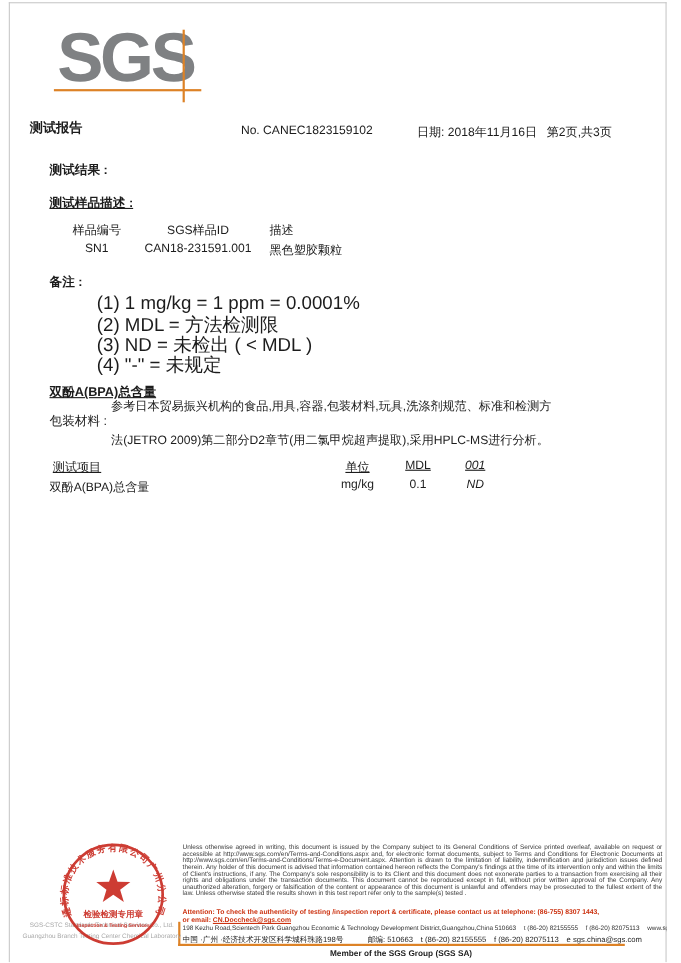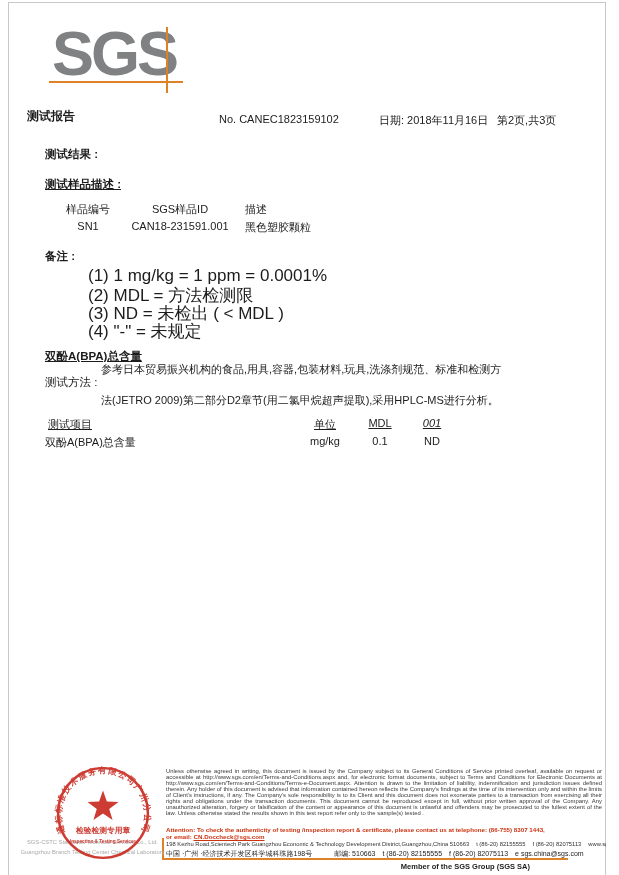--- a/index.html
+++ b/index.html
@@ -33,21 +33,21 @@
                font-weight:bold; color:#cc3311; }
   .att1 { top:827px; } .att2 { top:834px; }
   .addr1 { position:absolute; left:166px; top:841px; width:440px; font-size:5.8px; color:#333;
            white-space:nowrap; overflow:hidden; }
   .addr2 { position:absolute; left:166px; top:849px; width:440px; font-size:7px; color:#1c1c1c;
            white-space:nowrap; overflow:hidden; }
   .addr1 span, .addr2 span { margin-right:7px; }
   .addr2 .gap { margin-right:22px; }
   .v-orange { position:absolute; left:162px; top:838px; width:2px; height:22px; background:#dd8226; }
   .h-orange { position:absolute; left:162px; top:858px; width:406px; height:2px; background:#dd8226; }
-  .member { position:absolute; left:300px; top:862px; width:230px; text-align:right;
+  .member { position:absolute; left:300px; top:862px; width:230px; text-align:left;
             font-size:7.5px; font-weight:bold; color:#1c1c1c; }
   .company-lines { position:absolute; left:20px; top:837px; width:145px; font-size:5.8px;
                    line-height:10px; color:#a9a9a9; text-align:center; }
   .stamp { position:absolute; left:52px; top:762px; width:102px; height:102px; opacity:0.9; }
   .email-link { text-decoration:underline; }
 </style>
 </head>
 <body>
 
 <div class="canvas">
@@ -72,32 +72,32 @@
   <div class="cell ctr" style="left:125px; top:220px; width:110px;">CAN18-231591.001</div>
   <div class="cell" style="left:245px; top:220px;">黑色塑胶颗粒</div>
 
   <div class="lbl" style="top:249px;">备注 :</div>
   <div class="note-line" style="top:266px;">(1) 1 mg/kg = 1 ppm = 0.0001%</div>
   <div class="note-line" style="top:284px;">(2) MDL = 方法检测限</div>
   <div class="note-line" style="top:302px;">(3) ND = 未检出 ( &lt; MDL )</div>
   <div class="note-line" style="top:320px;">(4) "-" = 未规定</div>
 
   <div class="lbl u" style="top:349px;">双酚A(BPA)总含量</div>
-  <div class="lbl" style="top:375px; font-weight:normal;">测试方法 :</div>
+  <div class="lbl" style="top:375px; font-weight:normal;">包装材料 :</div>
   <div class="method-line" style="top:362px;">参考日本贸易振兴机构的食品,用具,容器,包装材料,玩具,洗涤剂规范、标准和检测方</div>
   <div class="method-line" style="top:393px;">法(JETRO 2009)第二部分D2章节(用二氯甲烷超声提取),采用HPLC-MS进行分析。</div>
 
   <div class="cell b u" style="left:48px; top:417px;">测试项目</div>
   <div class="cell b u ctr" style="left:300px; top:417px; width:50px;">单位</div>
   <div class="cell b u ctr" style="left:355px; top:417px; width:50px;">MDL</div>
   <div class="cell b u ctr ital" style="left:407px; top:417px; width:50px;">001</div>
   <div class="cell" style="left:45px; top:435px;">双酚A(BPA)总含量</div>
   <div class="cell ctr" style="left:300px; top:435px; width:50px;">mg/kg</div>
   <div class="cell ctr" style="left:355px; top:435px; width:50px;">0.1</div>
-  <div class="cell ctr" style="left:407px; top:435px; width:50px;">ND</div>
+  <div class="cell ctr" style="left:407px; top:435px; width:50px;font-style:italic;">ND</div>
 
   <div class="legal">Unless otherwise agreed in writing, this document is issued by the Company subject to its General Conditions of Service printed overleaf, available on request or accessible at http://www.sgs.com/en/Terms-and-Conditions.aspx and, for electronic format documents, subject to Terms and Conditions for Electronic Documents at http://www.sgs.com/en/Terms-and-Conditions/Terms-e-Document.aspx. Attention is drawn to the limitation of liability, indemnification and jurisdiction issues defined therein. Any holder of this document is advised that information contained hereon reflects the Company's findings at the time of its intervention only and within the limits of Client's instructions, if any. The Company's sole responsibility is to its Client and this document does not exonerate parties to a transaction from exercising all their rights and obligations under the transaction documents. This document cannot be reproduced except in full, without prior written approval of the Company. Any unauthorized alteration, forgery or falsification of the content or appearance of this document is unlawful and offenders may be prosecuted to the fullest extent of the law. Unless otherwise stated the results shown in this test report refer only to the sample(s) tested .</div>
   <div class="attention att1">Attention: To check the authenticity of testing /inspection report &amp; certificate, please contact us at telephone: (86-755) 8307 1443,</div>
   <div class="attention att2"><span>or email: </span><span class="email-link">CN.Doccheck@sgs.com</span></div>
 
   <div class="v-orange"></div>
   <div class="addr1">
     <span>198 Kezhu Road,Scientech Park Guangzhou Economic &amp; Technology Development District,Guangzhou,China 510663</span><span>t (86-20) 82155555</span><span>f (86-20) 82075113</span><span>www.sgsgroup.com.cn</span>
   </div>
   <div class="addr2">

